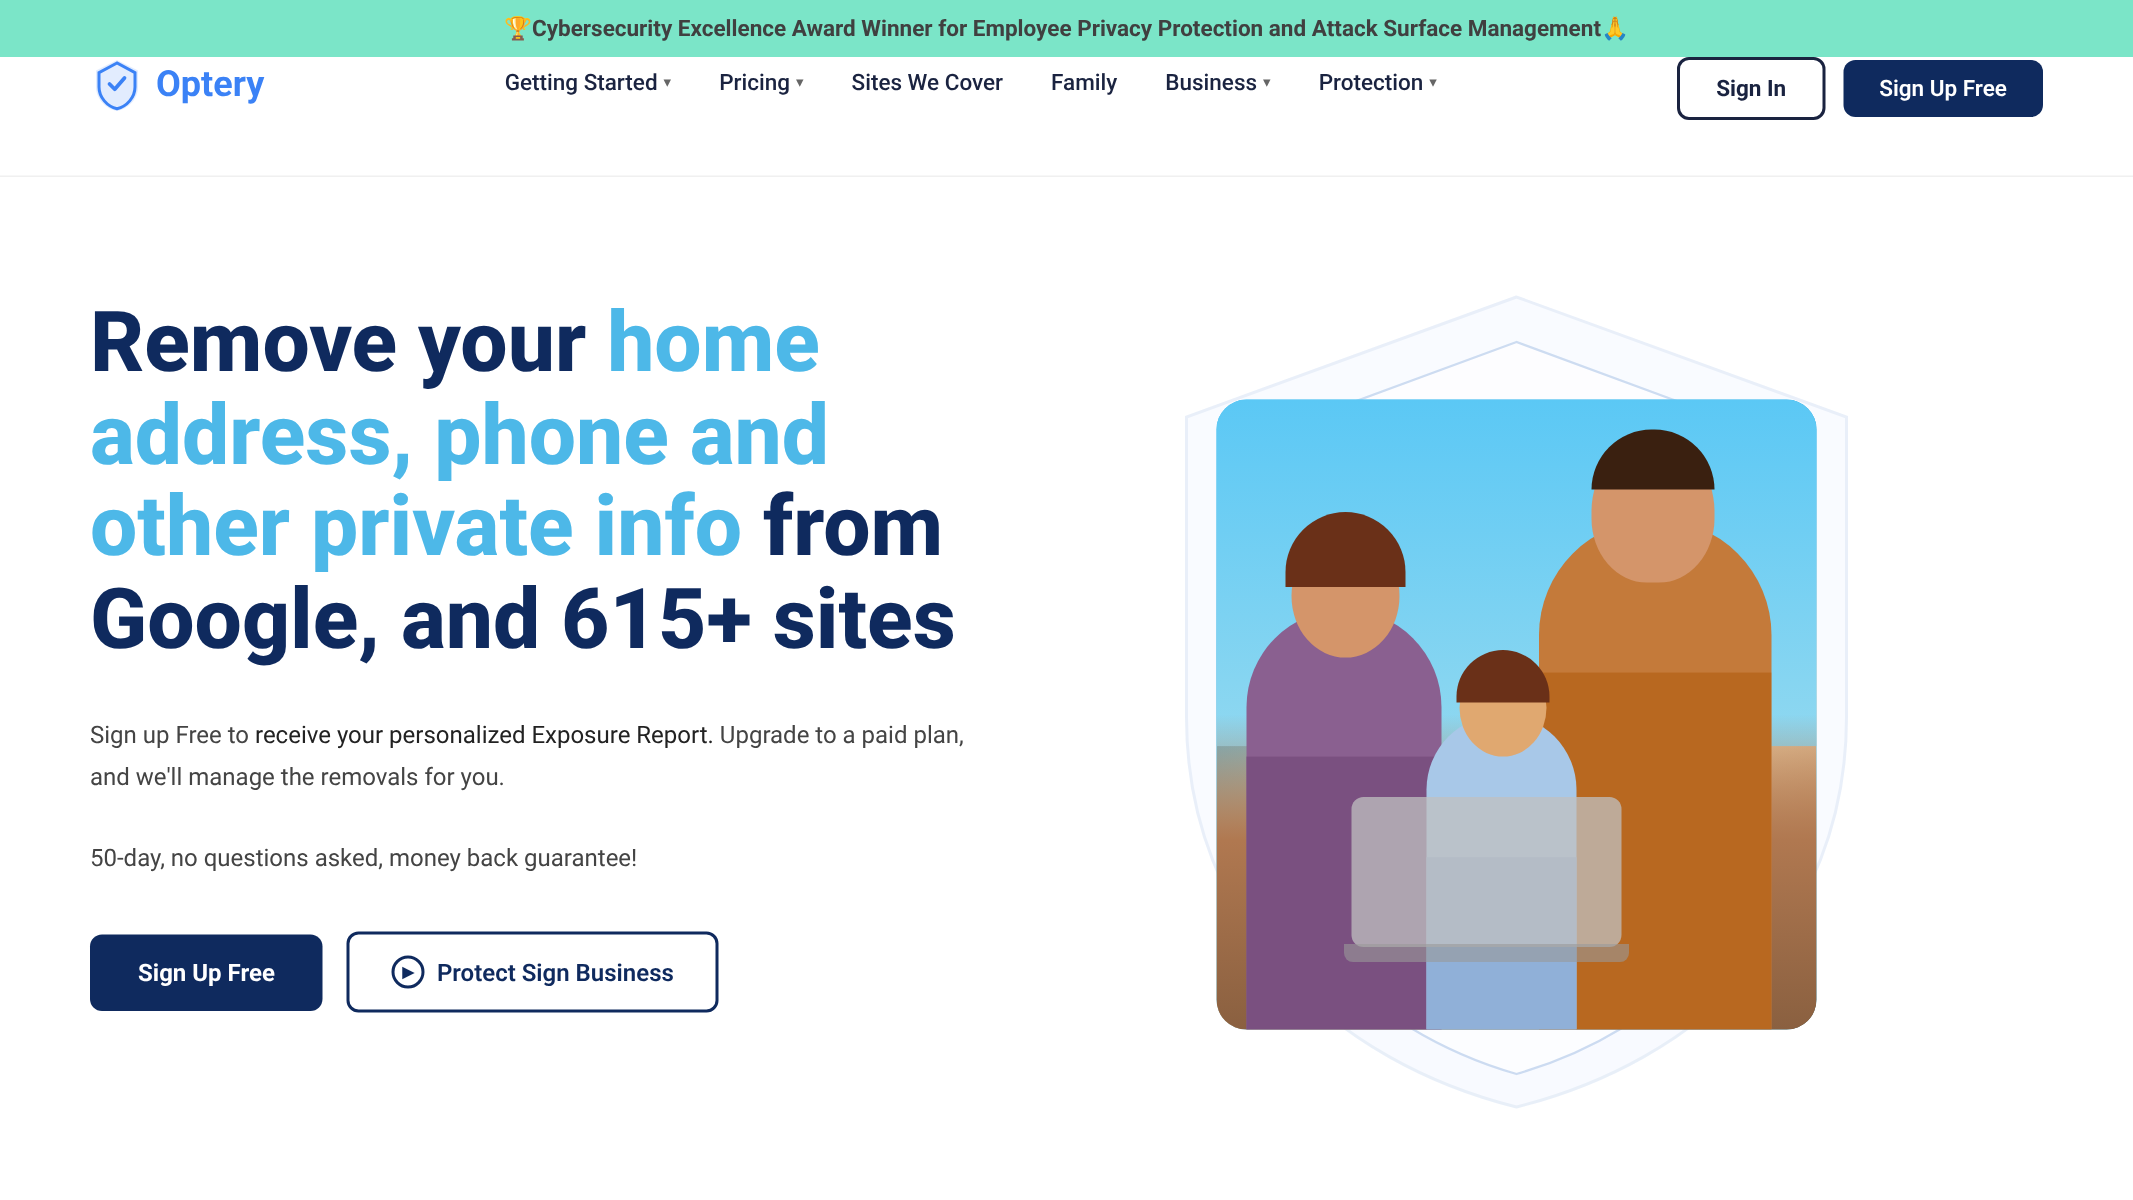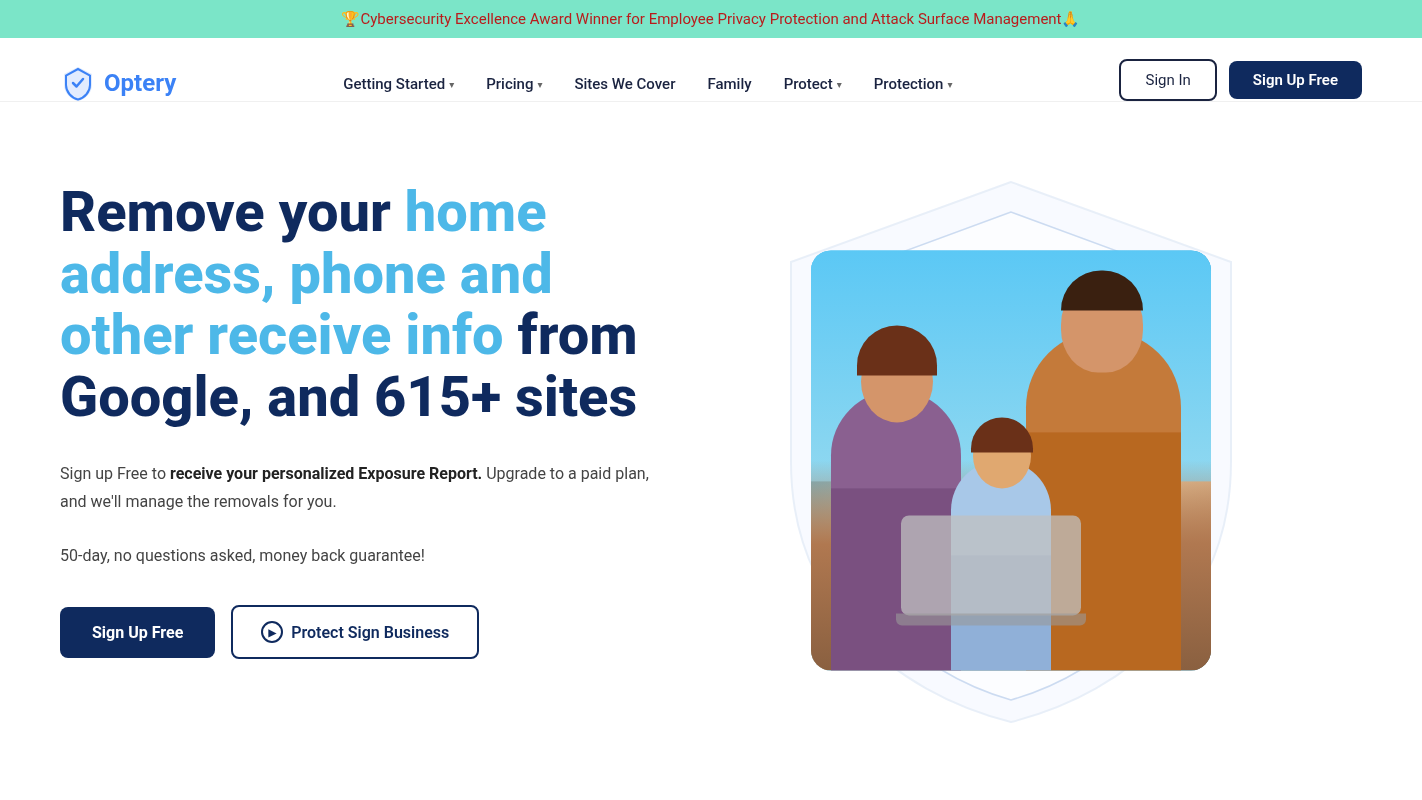--- a/index.html
+++ b/index.html
@@ -4,31 +4,31 @@
   <style>
     * { margin: 0; padding: 0; box-sizing: border-box; }
     body { font-family: -apple-system, BlinkMacSystemFont, 'Segoe UI', Roboto, sans-serif; background: #fff; }
 
     
     .top-banner {
       background: #7be5c8;
       text-align: center;
       padding: 10px 20px;
       font-size: 15px;
-      color: #b91c1c;
-      font-weight: 400;
+      color: #404040;
+      font-weight: 700;
     }
 
     
     .navbar {
       display: flex;
-      align-items: flex-end;
+      align-items: flex-start;
       justify-content: space-between;
       padding: 0 60px;
-      height: 64px;
+      height: 80px;
       background: #fff;
       border-bottom: 1px solid #f0f0f0;
     }
     .logo-area {
       display: flex;
       align-items: center;
       gap: 8px;
       text-decoration: none;
     }
     .logo-icon {
@@ -67,21 +67,21 @@
       align-items: center;
       gap: 12px;
     }
     .btn-signin {
       padding: 10px 24px;
       border: 2px solid #1a2340;
       border-radius: 8px;
       background: #fff;
       color: #1a2340;
       font-size: 15px;
-      font-weight: 400;
+      font-weight: 700;
       cursor: pointer;
       text-decoration: none;
     }
     .btn-signup {
       padding: 10px 24px;
       border: none;
       border-radius: 8px;
       background: #0f2a5e;
       color: #fff;
       font-size: 15px;
@@ -115,21 +115,21 @@
     .hero-title .highlight {
       color: #4db8e8;
     }
     .hero-subtitle {
       font-size: 16px;
       color: #444;
       line-height: 1.7;
       margin-bottom: 36px;
     }
     .hero-subtitle strong {
-      font-weight: 700;
+      font-weight: 400;
       color: #222;
       text-align: center;
     }
     .hero-buttons {
       display: flex;
       gap: 16px;
       align-items: center;
     }
     .btn-hero-primary {
       padding: 16px 32px;
@@ -245,42 +245,42 @@
         <span>Sites We Cover</span>
       </a>
     </li>
     <li>
       <a href="#">
         <span>Family</span>
       </a>
     </li>
     <li>
       <a href="#">
-        <span>Protect</span>
+        <span>Business</span>
         <span class="chevron">▾</span>
       </a>
     </li>
     <li>
       <a href="#">
         <span>Protection</span>
         <span class="chevron">▾</span>
       </a>
     </li>
   </ul>
 
   <div class="nav-actions">
     <a href="#" class="btn-signin">Sign In</a>
     <a href="#" class="btn-signup">Sign Up Free</a>
   </div>
 </nav>
 
 <section class="hero">
   <div class="hero-left">
     <h1 class="hero-title">
-      <span>Remove your </span><span class="highlight">home address, phone and other receive info</span><span> from Google, and 615+ sites</span>
+      <span>Remove your </span><span class="highlight">home address, phone and other private info</span><span> from Google, and 615+ sites</span>
     </h1>
     <p class="hero-subtitle">
       <span>Sign up Free to </span><strong>receive your personalized Exposure Report.</strong><span> Upgrade to a paid plan, and we'll manage the removals for you.</span><br>
       <br>
       <span> 50-day, no questions asked, money back guarantee!</span>
     </p>
     <div class="hero-buttons">
       <a href="#" class="btn-hero-primary">Sign Up Free</a>
       <a href="#" class="btn-hero-secondary">
         <span class="play-icon">▶</span>

